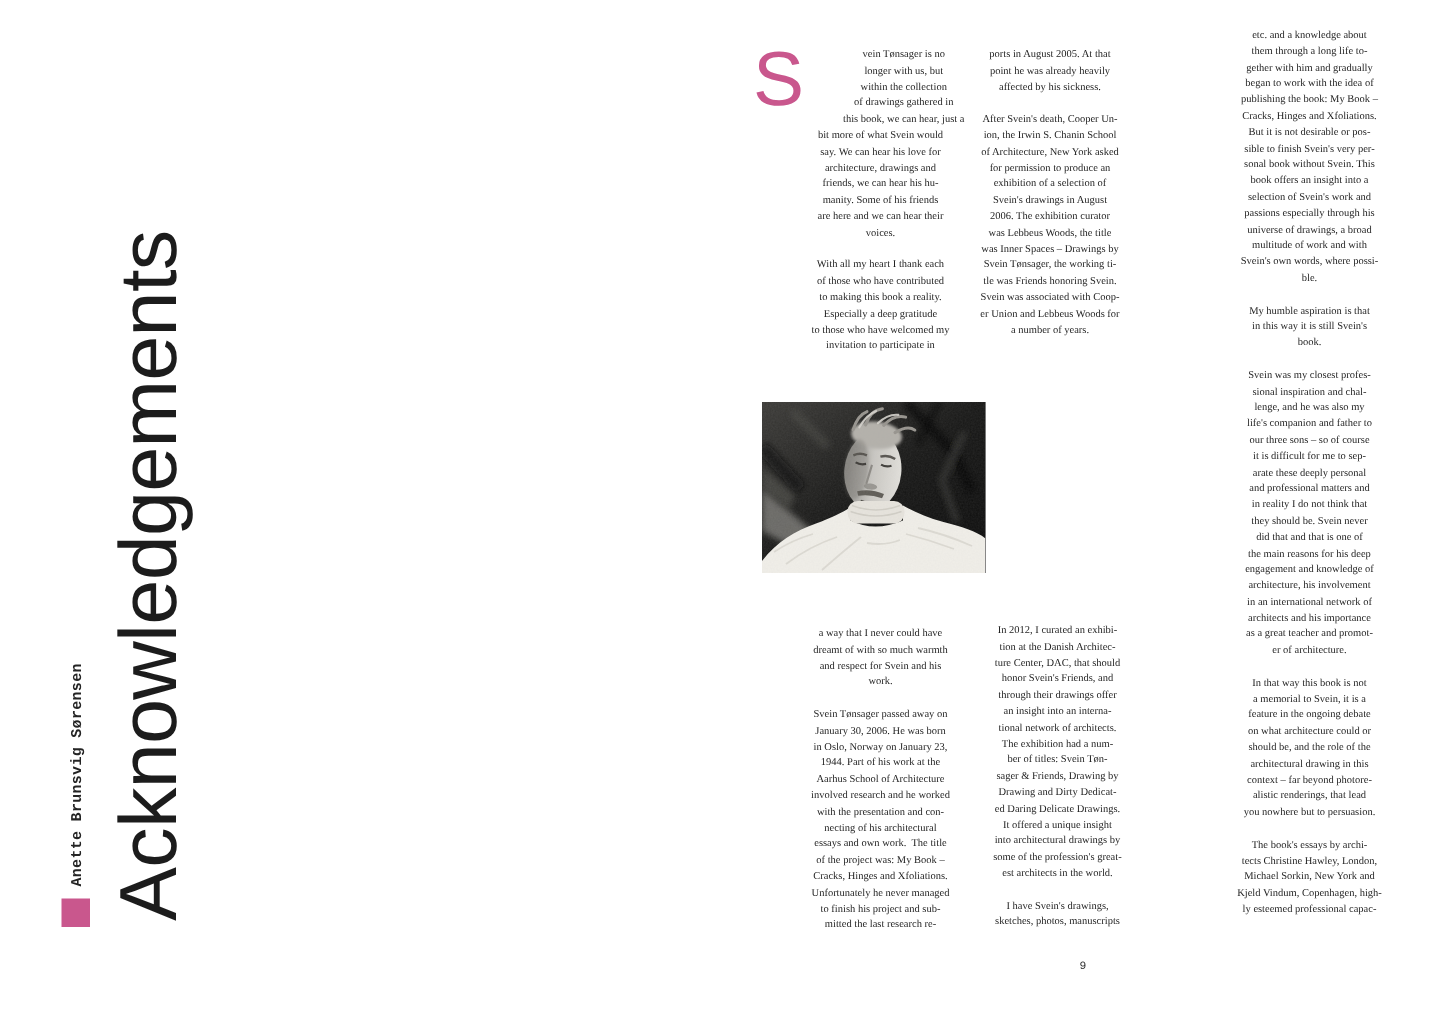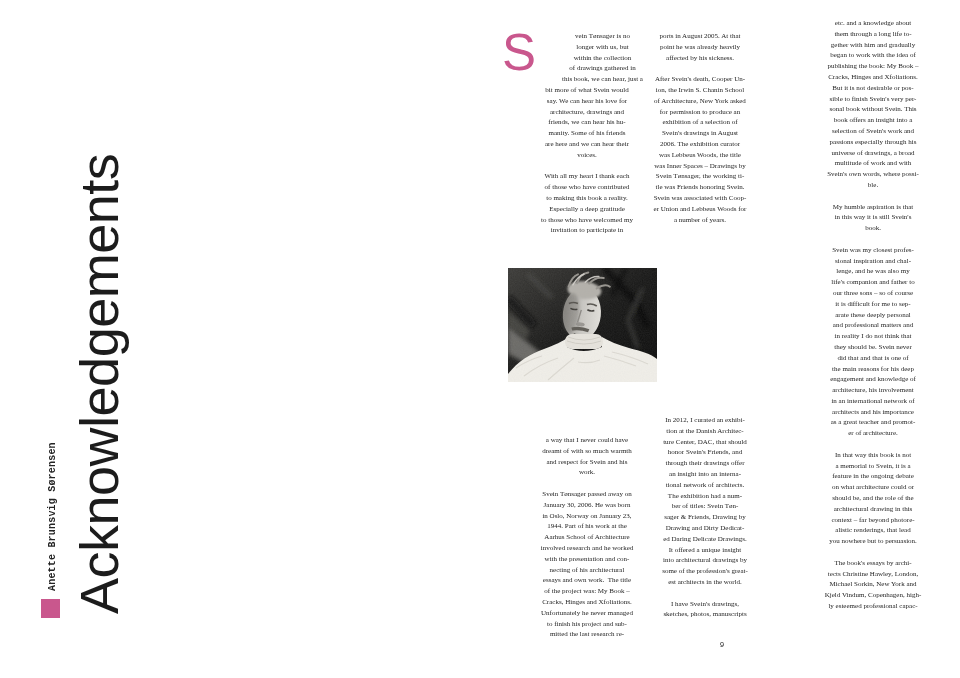--- a/index.html
+++ b/index.html
@@ -34,21 +34,21 @@
   }
   .textcol {
     position:absolute; width:152px;
     font-family:Liberation Serif, serif;
     font-size:7px; line-height:10.8px; color:#1e1e1e;
     white-space:pre;
     text-align:center;
   }
   #col1top { left:511px; top:31px; }
   #col1top::before { content:""; float:left; width:31px; height:44px; }
-  #col1bot { left:511px; top:435px; }
+  #col1bot { left:511px; top:417px; }
   #col2top { left:624px; top:31px; }
   #col2bot { left:629px; top:415px; }
   #col3    { left:797px; top:18px; }
   .pagenum {
     position:absolute; left:656px; top:641px; width:132px;
     text-align:center; font-size:7.5px; color:#2e2e2e;
     font-family:"Liberation Mono", monospace;
   }
   .photo {
     position:absolute; left:508px; top:268px; width:149px; height:114px;

